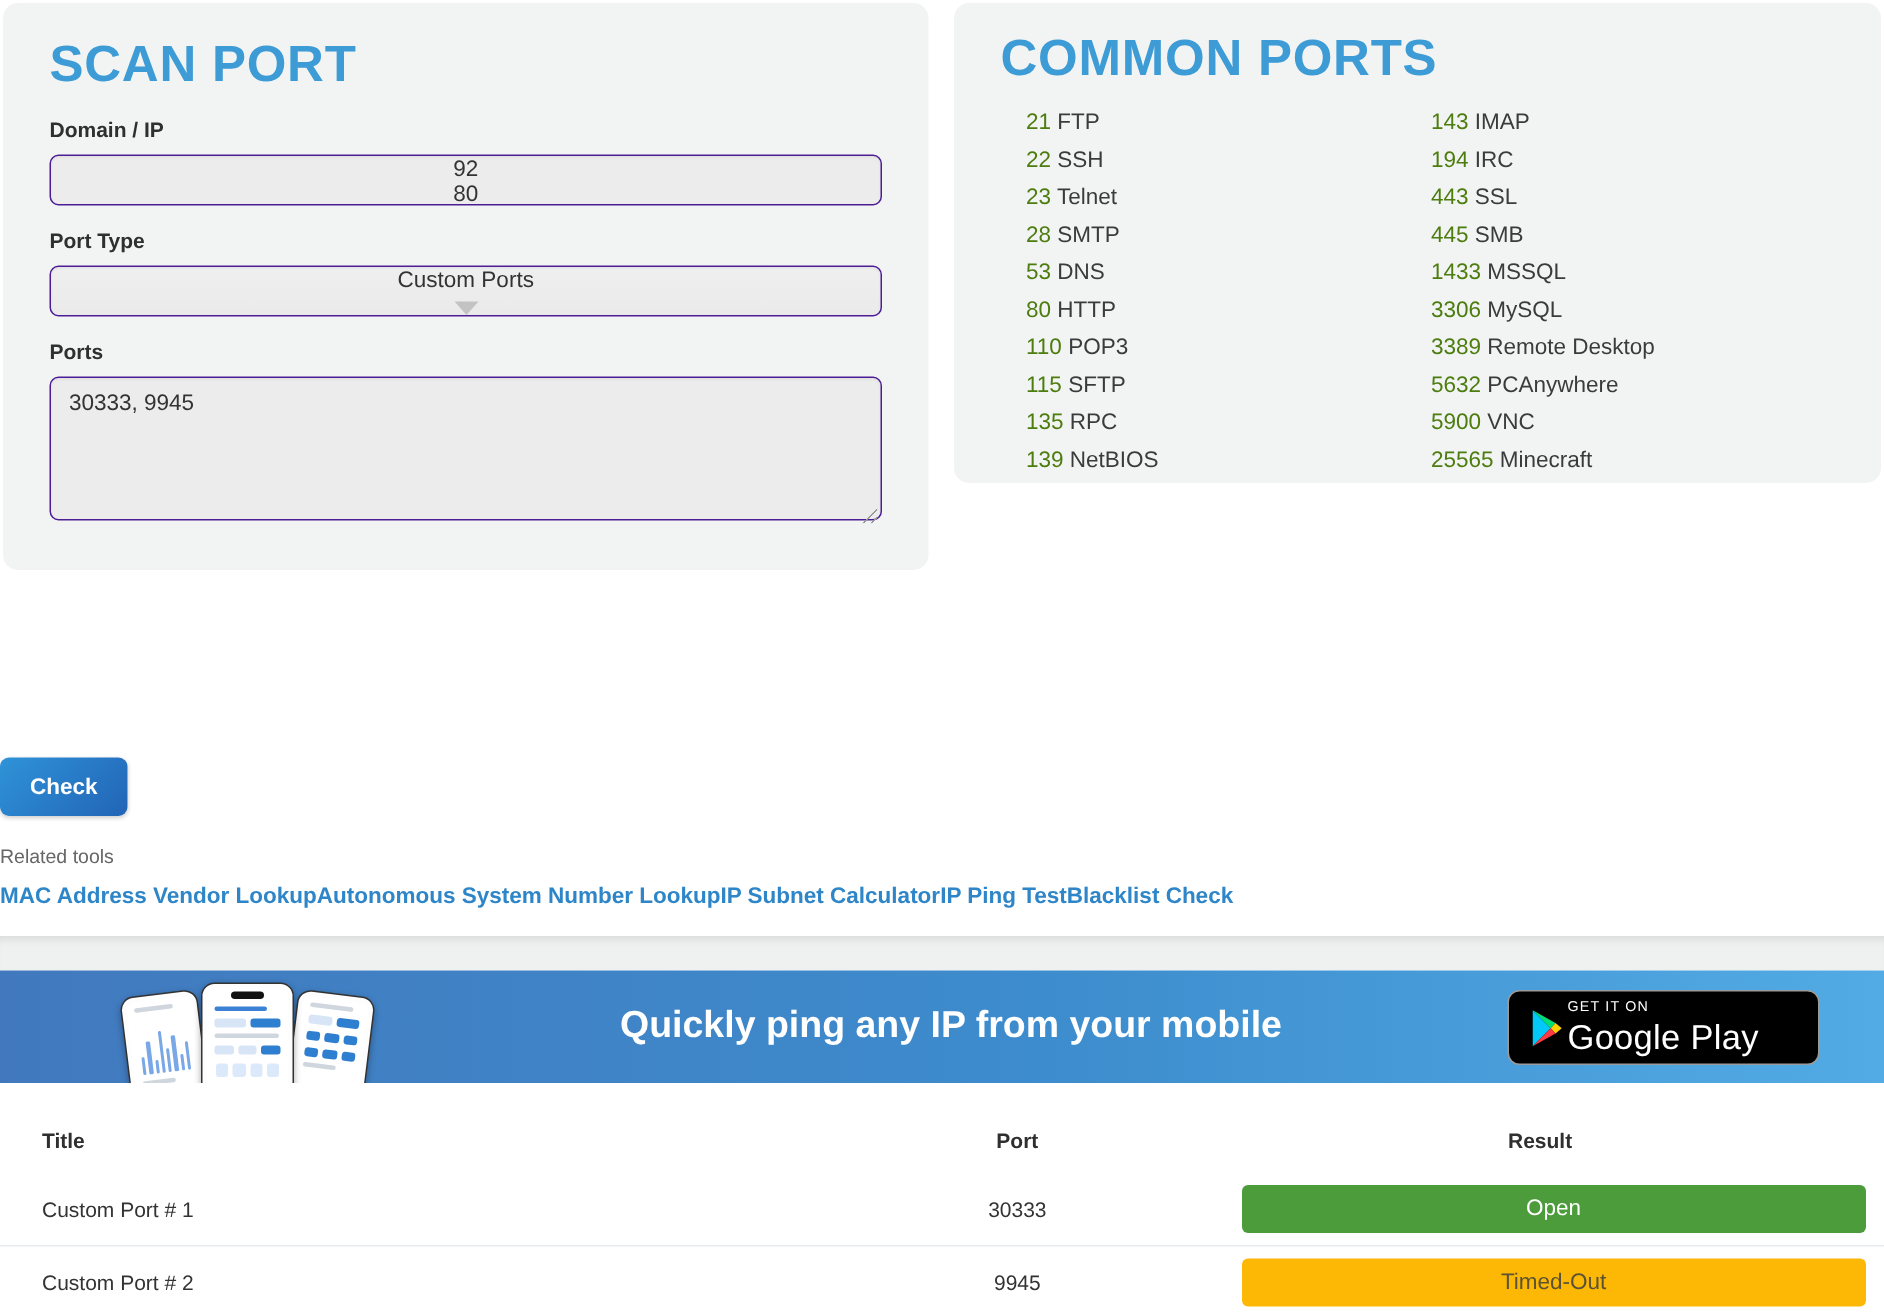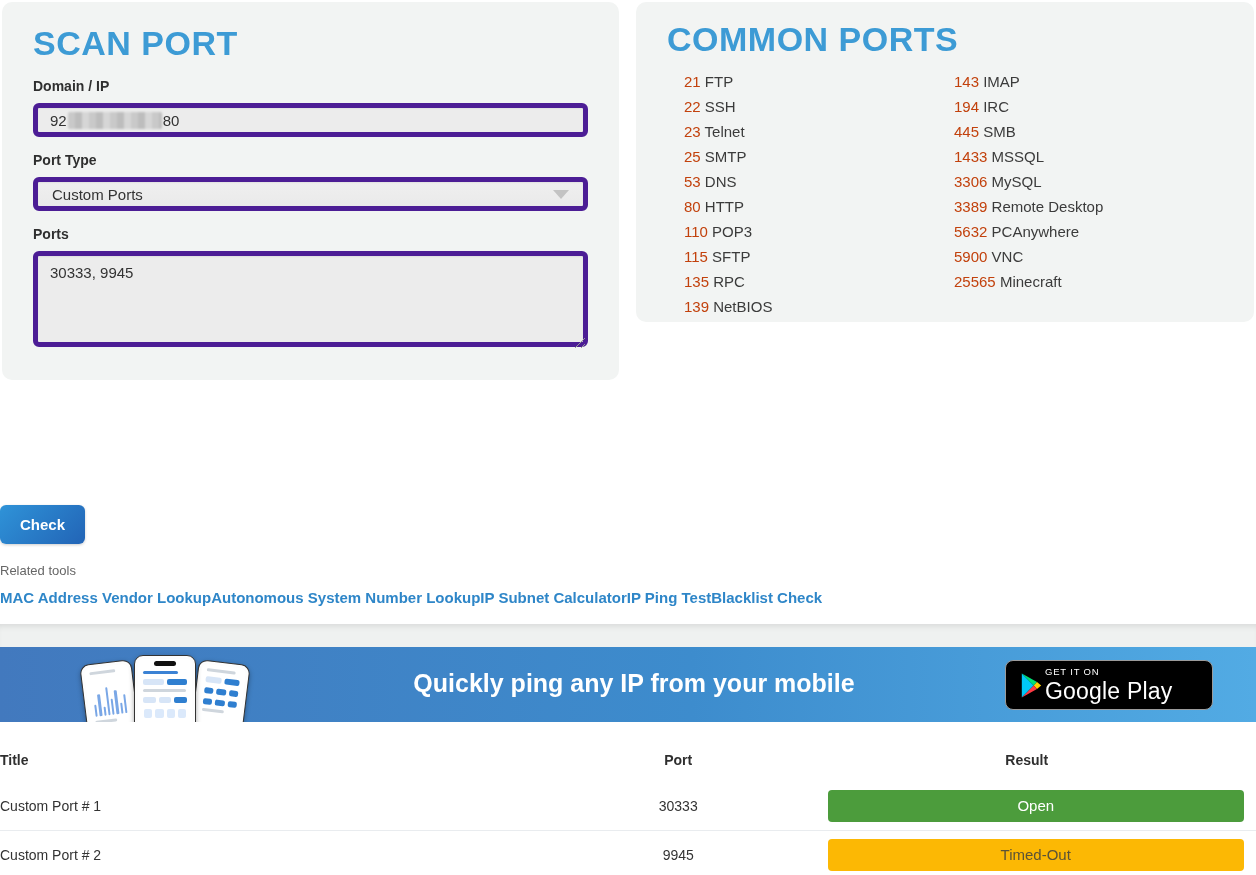--- a/index.html
+++ b/index.html
@@ -11,22 +11,22 @@
   .panel { background:#f2f4f3; border-radius:10px; }
   .panel-left { width:617px; height:378px; padding:16px 31px; }
   .right-col { margin-left:17px; width:618px; }
   .panel-right { height:320px; padding:12px 31px; }
 
   .panel h1 { font-size:34px; font-weight:700; color:#3d9bd5; letter-spacing:.5px;
               margin:6px 0 10px; }
 
   .form-label { display:block; font-size:14px; font-weight:700; color:#2f2f2f;
                 margin:15px 0 9px; }
-  .field { width:100%; background:#ececec; border:5px solid #4c1d95; border-radius:6px;
-           box-shadow: inset 0 1px 2px rgba(0,0,0,.06); font-size:15px; color:#333; }
+  .field { width:100%; background:#ececec; border:1px solid #4c1d95; border-radius:6px;
+           box-shadow: inset 0 1px 2px rgba(0,0,0,.06); font-size:15px; color:#333;flex-direction:column; }
   .input-box { height:34px; display:flex; align-items:center; padding:0 12px; }
   .redacted { display:inline-block; width:94px; height:17px; margin:0 1px;
               border-radius:2px;
               background:
                 repeating-linear-gradient(90deg,#c9c9c9 0 7px,#bdbdbd 7px 14px,#d6d6d6 14px 21px),
                 repeating-linear-gradient(0deg,rgba(255,255,255,.35) 0 6px, rgba(0,0,0,.08) 6px 12px);
               filter: blur(1.2px); }
   .select-box { height:34px; display:flex; align-items:center; justify-content:space-between;
                 padding:0 14px; cursor:pointer;
                 background:linear-gradient(#efefef,#eaeaea); }
@@ -36,21 +36,21 @@
                    font-family:"Liberation Sans", sans-serif; position:relative; }
   .ta-wrap { position:relative; }
   .ta-grip { position:absolute; right:3px; bottom:3px; width:13px; height:13px;
              background:repeating-linear-gradient(135deg, transparent 0 3px, #9a9a9a 3px 4px);
              clip-path:polygon(100% 0,100% 100%,0 100%); pointer-events:none; }
 
   
   .ports-cols { display:flex; margin-top:8px; }
   .ports-col { width:270px; padding-left:17px; }
   .port-item { height:25px; line-height:25px; font-size:15px; color:#3b3b3b; white-space:nowrap; }
-  .port-item a { color:#c2410c; text-decoration:none; }
+  .port-item a { color:#4d7c0f; text-decoration:none; }
   .scan-all-wrap { text-align:center; margin-top:12px; }
   .scan-all-wrap a { font-size:14px; font-weight:700; color:#2e86c8; text-decoration:underline; }
 
   
   .check-btn { display:block; margin-top:125px; width:85px; height:39px; border:none;
                border-radius:6px; color:#fff; font-size:15px; font-weight:700; cursor:pointer;
                font-family:"Liberation Sans", sans-serif;
                background:linear-gradient(135deg,#2f93d8 0%,#2264b6 100%);
                box-shadow:0 1px 3px rgba(0,0,0,.2); }
   .related-label { margin-top:19px; font-size:13px; color:#666; }
@@ -89,21 +89,21 @@
               background:#000; border:1px solid #9b9b9b; border-radius:8px;
               display:flex; align-items:center; padding:0 12px; gap:0; cursor:pointer; }
   .gp-texts { color:#fff; line-height:1; }
   .gp-small { font-size:9.5px; letter-spacing:.8px; margin-bottom:3px; }
   .gp-large { font-size:23px; font-weight:500; letter-spacing:.2px; }
 
   
   .results { width:100%; }
   .thead, .trow { display:grid; grid-template-columns:44.5% 19% 36.5%; align-items:center; }
   .thead { padding:30px 0 14px; font-size:14px; font-weight:700; color:#2f2f2f; }
-  .c-title { padding-left:0; text-align:left; }
+  .c-title { padding-left:28px; text-align:left; }
   .c-port  { text-align:center; }
   .c-result{ text-align:center; }
   .trow { height:49px; font-size:14px; color:#333; border-bottom:1px solid #e9ecef; }
   .badge { margin:0 12px 0 30px; height:32px; line-height:32px; border-radius:4px;
            text-align:center; font-size:15px; }
   .badge.open   { background:#4c9c3c; color:#fff; }
   .badge.timeout{ background:#fcb804; color:#5b5337; }
 </style>
 </head>
 <body>
@@ -134,31 +134,32 @@
   </section>
 
   <div class="right-col">
     <section class="panel panel-right">
       <h1>COMMON PORTS</h1>
       <div class="ports-cols">
         <div class="ports-col">
             <div class="port-item"><a href="#">21</a><span> FTP</span></div>
             <div class="port-item"><a href="#">22</a><span> SSH</span></div>
             <div class="port-item"><a href="#">23</a><span> Telnet</span></div>
-            <div class="port-item"><a href="#">25</a><span> SMTP</span></div>
+            <div class="port-item"><a href="#">28</a><span> SMTP</span></div>
             <div class="port-item"><a href="#">53</a><span> DNS</span></div>
             <div class="port-item"><a href="#">80</a><span> HTTP</span></div>
             <div class="port-item"><a href="#">110</a><span> POP3</span></div>
             <div class="port-item"><a href="#">115</a><span> SFTP</span></div>
             <div class="port-item"><a href="#">135</a><span> RPC</span></div>
             <div class="port-item"><a href="#">139</a><span> NetBIOS</span></div>
           </div>
         <div class="ports-col">
             <div class="port-item"><a href="#">143</a><span> IMAP</span></div>
             <div class="port-item"><a href="#">194</a><span> IRC</span></div>
+            <div class="port-item"><a href="#">443</a><span> SSL</span></div>
             <div class="port-item"><a href="#">445</a><span> SMB</span></div>
             <div class="port-item"><a href="#">1433</a><span> MSSQL</span></div>
             <div class="port-item"><a href="#">3306</a><span> MySQL</span></div>
             <div class="port-item"><a href="#">3389</a><span> Remote Desktop</span></div>
             <div class="port-item"><a href="#">5632</a><span> PCAnywhere</span></div>
             <div class="port-item"><a href="#">5900</a><span> VNC</span></div>
             <div class="port-item"><a href="#">25565</a><span> Minecraft</span></div>
           </div>
       </div>
     </section>

